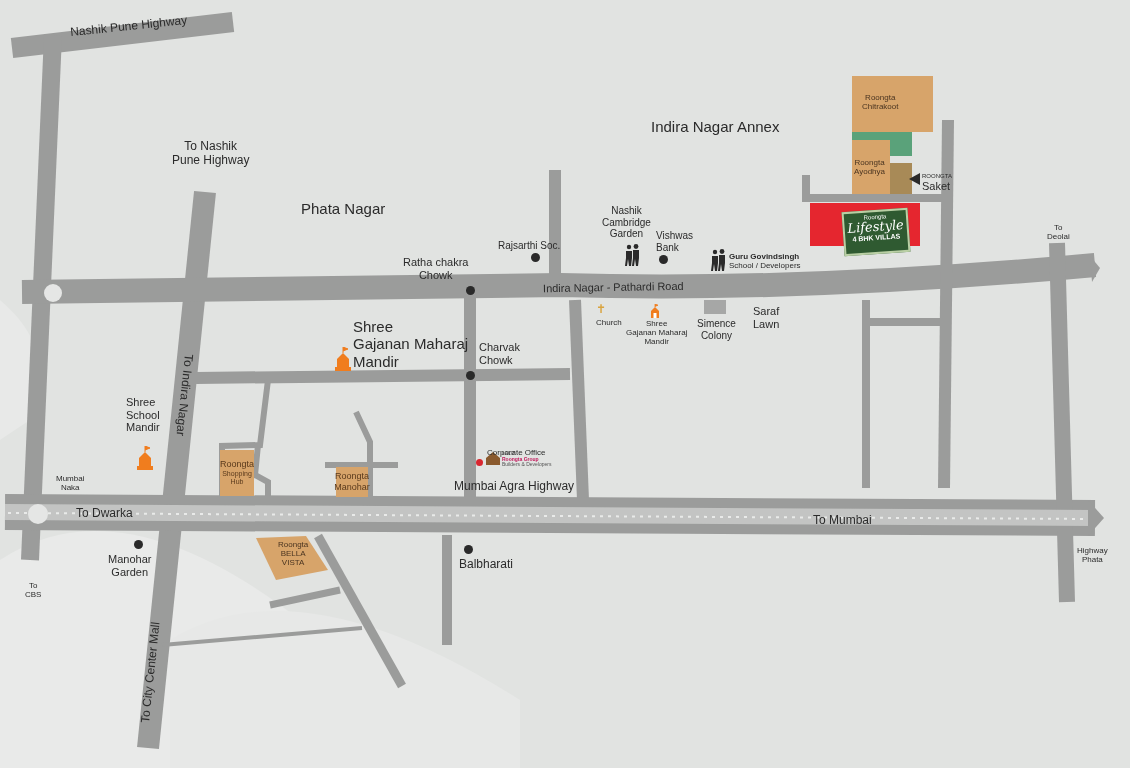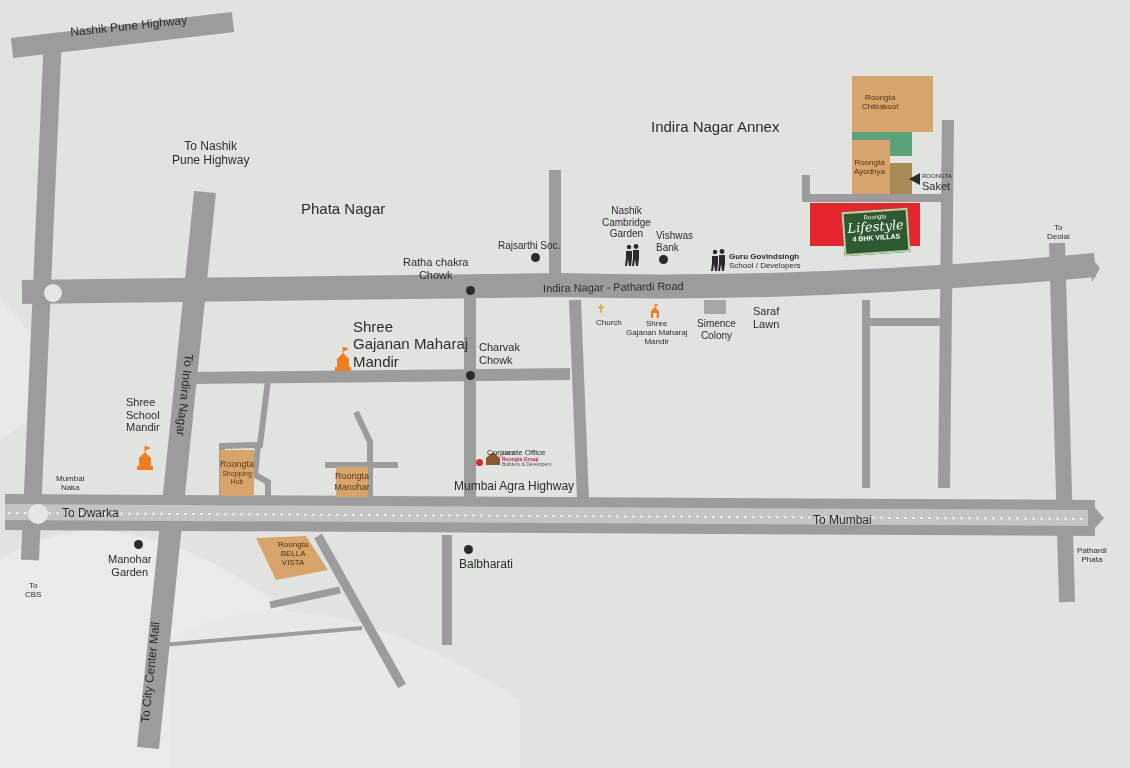--- a/index.html
+++ b/index.html
@@ -87,21 +87,21 @@
   <rect x="704" y="300" width="22" height="14" fill="#a6a7a6"></rect>
 </svg>
 
 <div class="lbl s12" style="left:70px;top:20px;transform:rotate(-6deg);">Nashik Pune Highway</div>
 <div class="lbl c s12" style="left:172px;top:140px;">
   <div>To Nashik</div>
   <div>Pune Highway</div>
 </div>
 <div class="lbl s11" style="left:543px;top:281px;transform:rotate(-1deg);">Indira Nagar - Pathardi Road</div>
 <div class="lbl s12" style="left:454px;top:480px;">Mumbai Agra Highway</div>
-<div class="lbl s12" style="left:62px;top:507px;text-align:center;">To Dwarka</div>
+<div class="lbl s12" style="left:76px;top:507px;text-align:center;">To Dwarka</div>
 <div class="lbl s12" style="left:813px;top:514px;">To Mumbai</div>
 <div class="rot" style="left:196px;top:355px;transform:rotate(96deg);">To Indira Nagar</div>
 <div class="rot" style="left:138px;top:722px;transform:rotate(-84deg);">To  City Center Mall</div>
 <div class="lbl c s8" style="left:1047px;top:223px;">
   <div>To</div>
   <div>Deolai</div>
 </div>
 <div class="lbl c s8" style="left:25px;top:581px;">
   <div>To</div>
   <div>CBS</div>
@@ -111,21 +111,21 @@
 <div class="lbl s13" style="left:651px;top:118px;">Indira Nagar Annex</div>
 <div class="lbl s11" style="left:753px;top:305px;">
   <div>Saraf</div>
   <div>Lawn</div>
 </div>
 <div class="lbl c s8" style="left:56px;top:474px;">
   <div>Mumbai</div>
   <div>Naka</div>
 </div>
 <div class="lbl c s8" style="left:1077px;top:546px;">
-  <div>Pathardi</div>
+  <div>Highway</div>
   <div>Phata</div>
 </div>
 <div class="dot" style="left:134px;top:540px;"></div>
 <div class="lbl c s11" style="left:108px;top:553px;">
   <div>Manohar</div>
   <div>Garden</div>
 </div>
 <div class="dot" style="left:464px;top:545px;"></div>
 <div class="lbl s12" style="left:459px;top:558px;">Balbharati</div>
 

